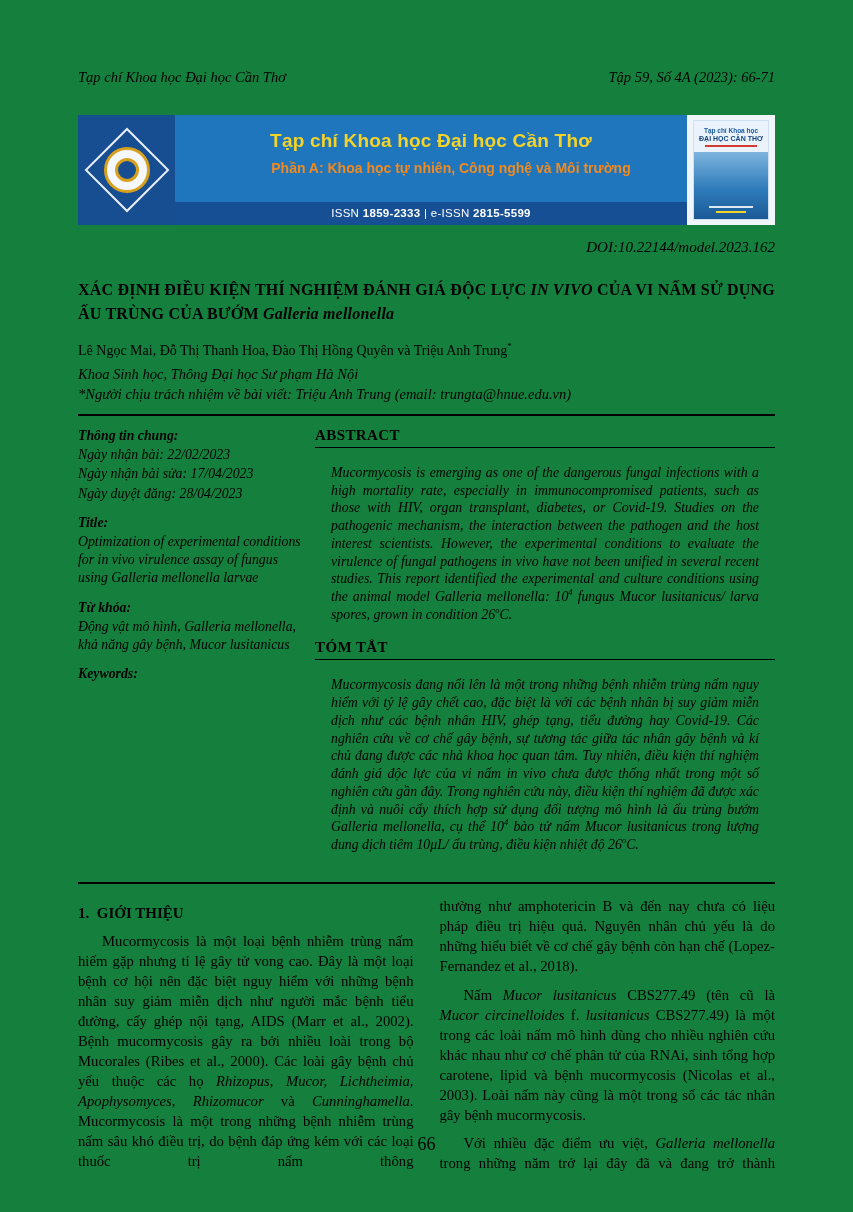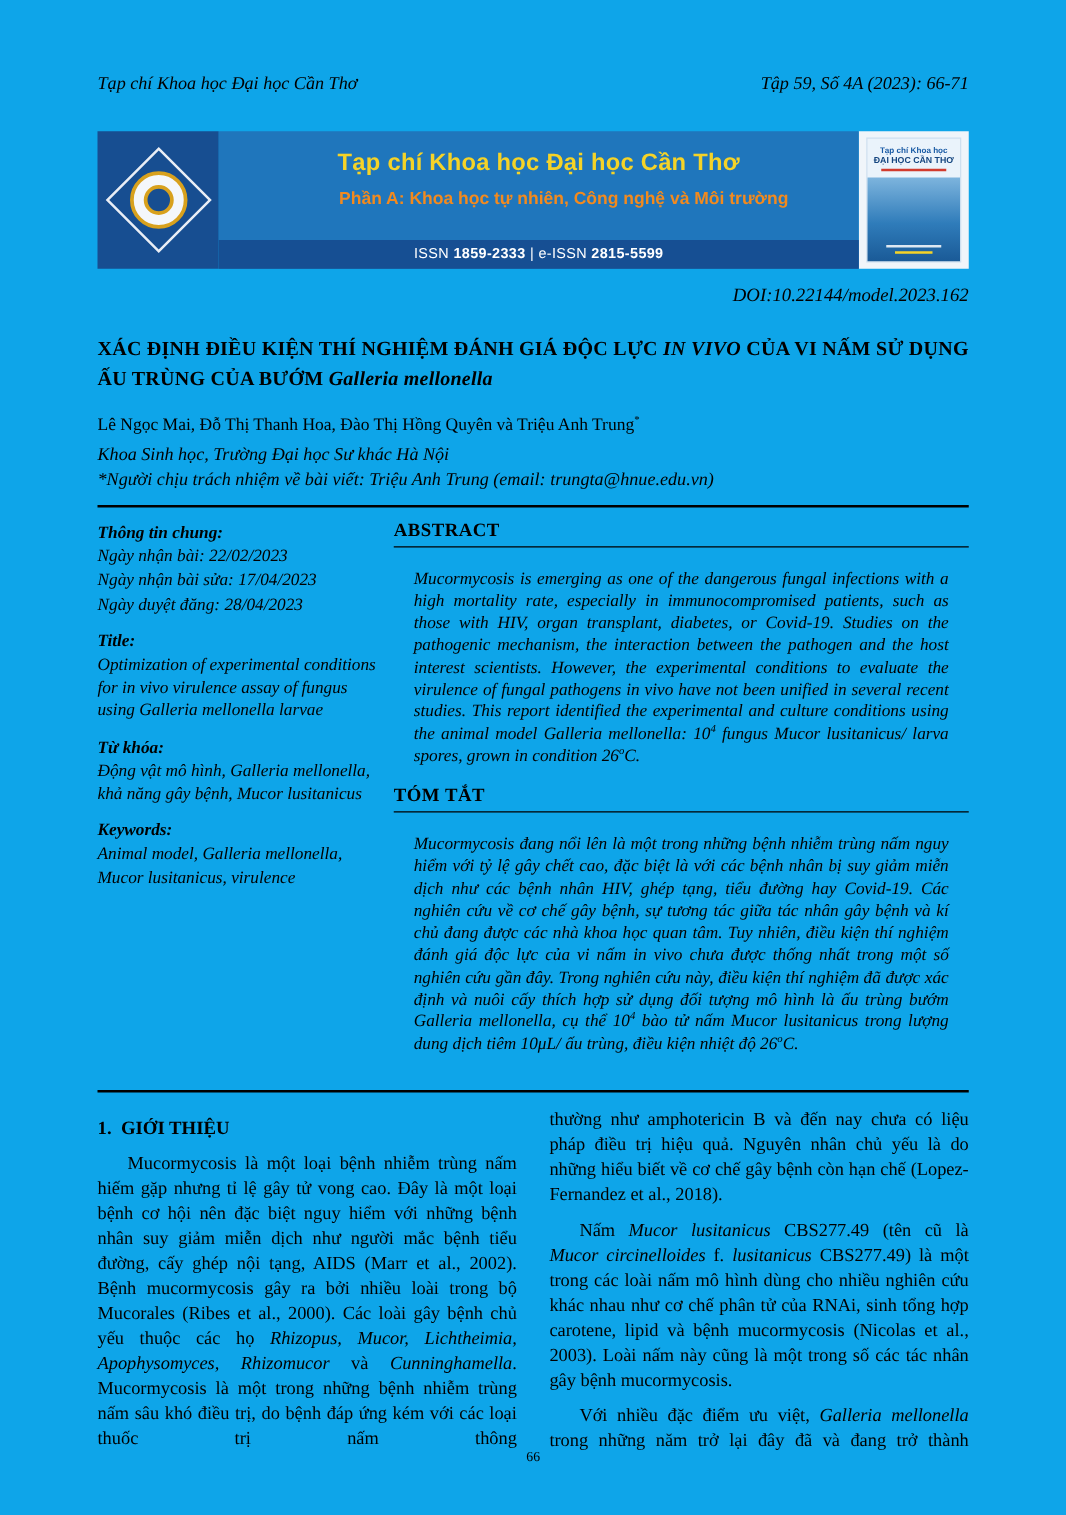--- a/index.html
+++ b/index.html
@@ -1,22 +1,22 @@
 <!DOCTYPE html>
 <html lang="vi" style="--banner_blue: #1f76bc; --banner_dark: #164f93; --logo_panel: #174e91; --logo_gold: #d8a11d; --title_yellow: #f5d327; --subtitle_orange: #f28a1e;"><head>
 <meta charset="utf-8">
 <style>
   html,body{margin:0;padding:0;background:#ffffff;}
   .page{
     position:relative;
     width:853px;height:1212px;
     margin:0 auto;
-    background:#0ea5e9;
+    background:#15803d;
     box-sizing:border-box;
-    padding:2px 78px;
+    padding:12px 78px;
     overflow:hidden;
     color:#000;
     font-family:"Liberation Serif","DejaVu Serif",serif;
   }
   .it{font-style:italic;}
   .bd{font-weight:bold;}
   sup{font-size:0.62em;line-height:0;vertical-align:super;}
 
   
   .top-line{
@@ -139,22 +139,22 @@
     margin-top:13px;
     font-size:14.7px;line-height:1.36;
   }
   .body-grid h3{margin:6px 0 9px 0;font-size:15px;font-weight:bold;}
   .body-grid p{margin:0;text-align:justify;}
   .body-grid p + p{margin-top:9px;}
   .indent{text-indent:24px;}
   .contjust{text-align-last:justify;}
 
   .page-num{
-    position:absolute;left:0;right:0;bottom:40px;
-    text-align:center;font-size:11px;
+    position:absolute;left:0;right:0;bottom:57px;
+    text-align:center;font-size:18px;
   }
 </style>
 </head>
 <body>
 
 <div class="page">
 
   <header class="top-line">
     <span>Tạp chí Khoa học Đại học Cần Thơ</span>
     <span>Tập 59, Số 4A (2023): 66-71</span>
@@ -184,40 +184,39 @@
         </div>
       </div>
     </div>
   </div>
 
   <div class="doi">DOI:10.22144/model.2023.162</div>
 
   <h1 class="title"><span>XÁC ĐỊNH ĐIỀU KIỆN THÍ NGHIỆM ĐÁNH GIÁ ĐỘC LỰC </span><span class="it">IN VIVO</span><span> CỦA VI NẤM SỬ DỤNG ẤU TRÙNG CỦA BƯỚM </span><span class="it">Galleria mellonella</span></h1>
 
   <div class="authors"><span>Lê Ngọc Mai, Đỗ Thị Thanh Hoa, Đào Thị Hồng Quyên và Triệu Anh Trung</span><sup>*</sup></div>
-  <div class="affiliation it">Khoa Sinh học, Trường Đại học Sư khác Hà Nội</div>
+  <div class="affiliation it">Khoa Sinh học, Thông Đại học Sư phạm Hà Nội</div>
   <div class="correspondence it">*Người chịu trách nhiệm về bài viết: Triệu Anh Trung (email: trungta@hnue.edu.vn)</div>
 
   <div class="rule"></div>
 
   <div class="meta-grid">
     <aside class="meta">
       <div class="meta-h first">Thông tin chung:</div>
       <div class="meta-line">Ngày nhận bài: 22/02/2023</div>
       <div class="meta-line">Ngày nhận bài sửa: 17/04/2023</div>
       <div class="meta-line">Ngày duyệt đăng: 28/04/2023</div>
 
       <div class="meta-h">Title:</div>
       <div class="meta-block">Optimization of experimental conditions for in vivo virulence assay of fungus using Galleria mellonella larvae</div>
 
       <div class="meta-h">Từ khóa:</div>
       <div class="meta-block">Động vật mô hình, Galleria mellonella, khả năng gây bệnh, Mucor lusitanicus</div>
 
       <div class="meta-h">Keywords:</div>
-      <div class="meta-block">Animal model, Galleria mellonella, Mucor lusitanicus, virulence</div>
     </aside>
 
     <section class="abs">
       <h2>ABSTRACT</h2>
       <p><span>Mucormycosis is emerging as one of the dangerous fungal infections with a high mortality rate, especially in immunocompromised patients, such as those with HIV, organ transplant, diabetes, or Covid-19. Studies on the pathogenic mechanism, the interaction between the pathogen and the host interest scientists. However, the experimental conditions to evaluate the virulence of fungal pathogens in vivo have not been unified in several recent studies. This report identified the experimental and culture conditions using the animal model Galleria mellonella: 10</span><sup>4</sup><span> fungus Mucor lusitanicus/ larva spores, grown in condition 26</span><sup>o</sup><span>C.</span></p>
       <h2 class="second">TÓM TẮT</h2>
       <p><span>Mucormycosis đang nổi lên là một trong những bệnh nhiễm trùng nấm nguy hiểm với tỷ lệ gây chết cao, đặc biệt là với các bệnh nhân bị suy giảm miễn dịch như các bệnh nhân HIV, ghép tạng, tiểu đường hay Covid-19. Các nghiên cứu về cơ chế gây bệnh, sự tương tác giữa tác nhân gây bệnh và kí chủ đang được các nhà khoa học quan tâm. Tuy nhiên, điều kiện thí nghiệm đánh giá độc lực của vi nấm in vivo chưa được thống nhất trong một số nghiên cứu gần đây. Trong nghiên cứu này, điều kiện thí nghiệm đã được xác định và nuôi cấy thích hợp sử dụng đối tượng mô hình là ấu trùng bướm Galleria mellonella, cụ thể 10</span><sup>4</sup><span> bào tử nấm Mucor lusitanicus trong lượng dung dịch tiêm 10μL/ ấu trùng, điều kiện nhiệt độ 26</span><sup>o</sup><span>C.</span></p>
     </section>
   </div>
 

